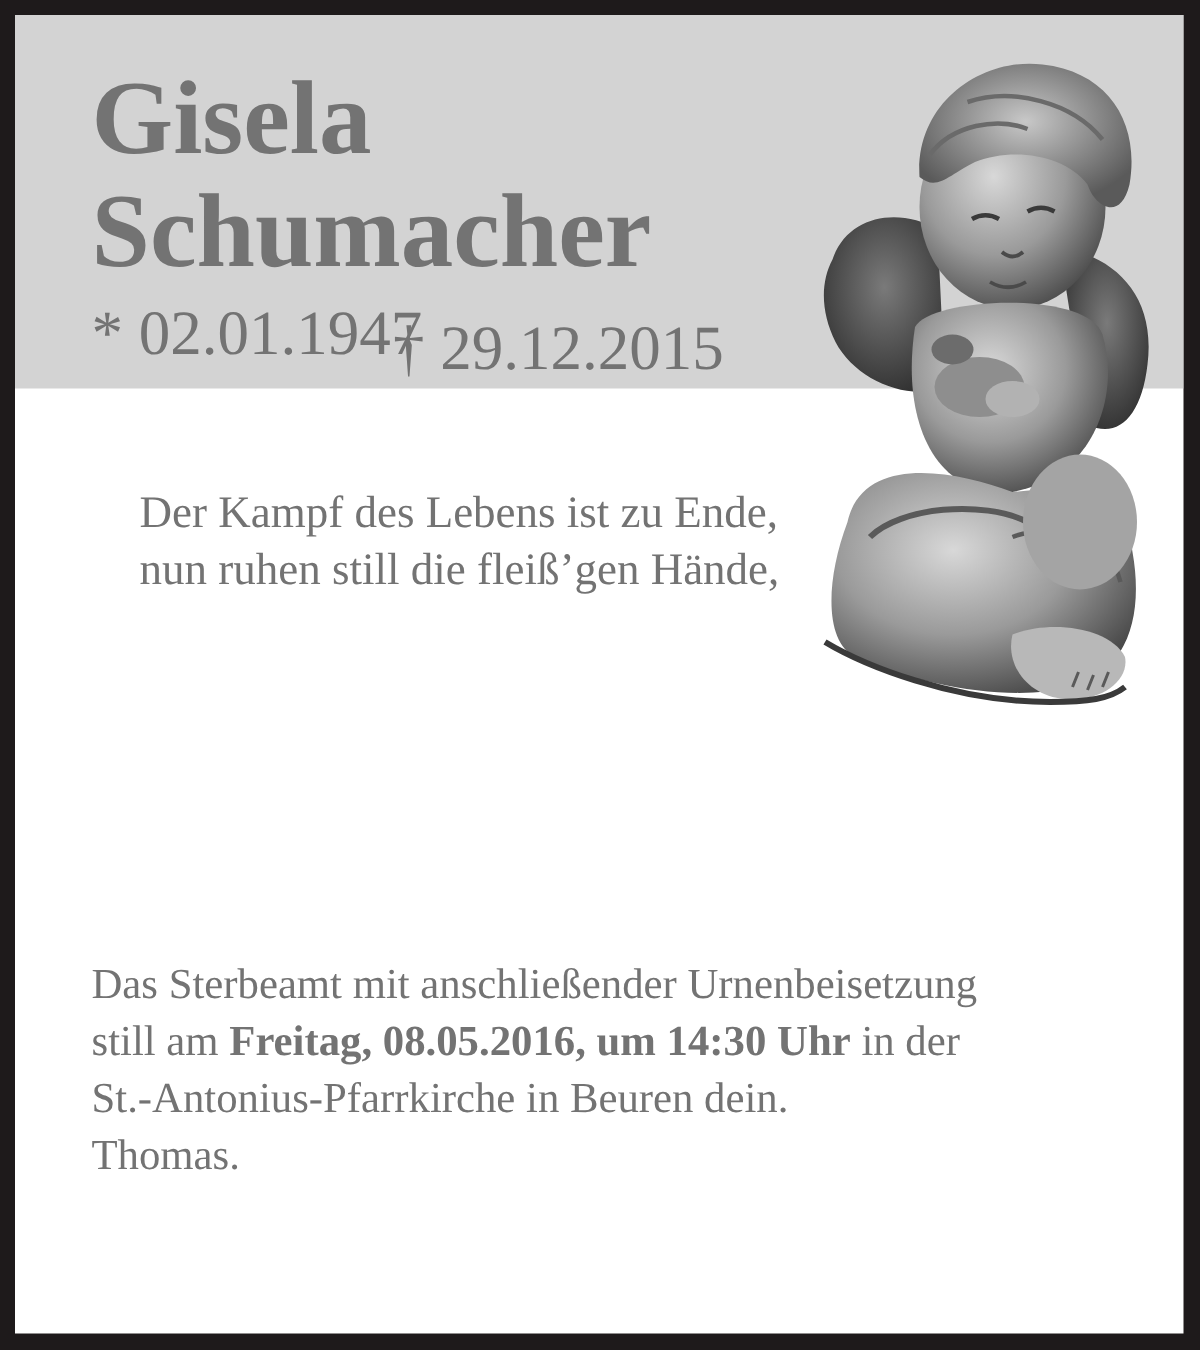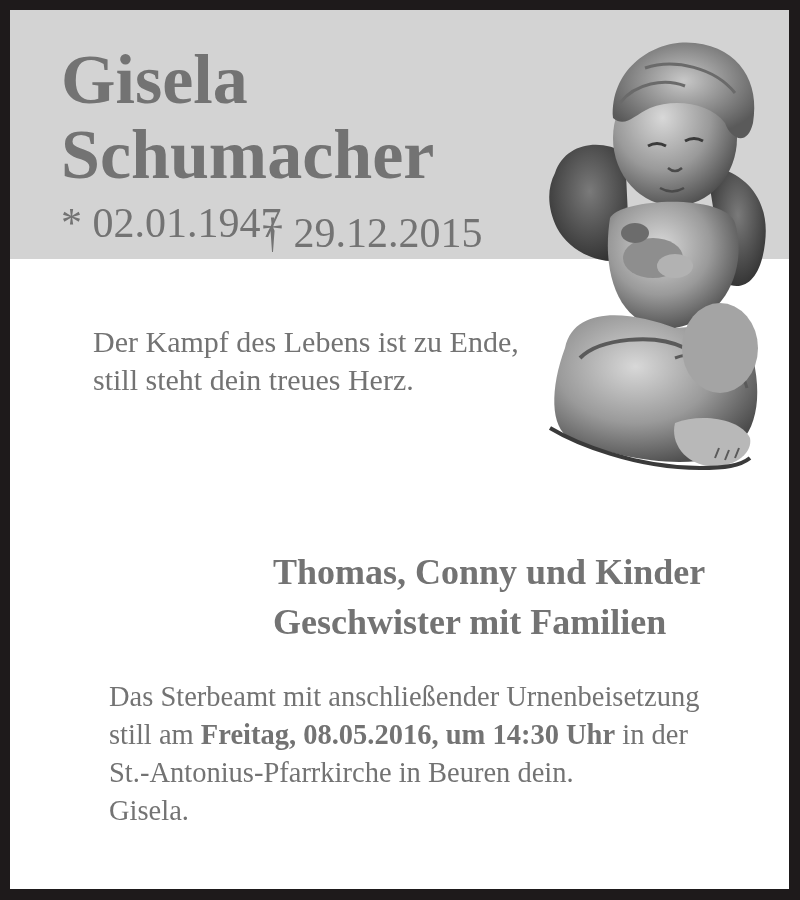--- a/index.html
+++ b/index.html
@@ -81,27 +81,23 @@
     <ellipse cx="195" cy="320" rx="38" ry="45" fill="#a4a4a4"></ellipse>
 
     <path d="M150,395 C175,385 215,390 225,410 C228,425 210,440 185,438 C160,436 145,415 150,395 Z" fill="#b8b8b8"></path>
     <path d="M190,430 l4,-10 M200,432 l4,-10 M210,430 l4,-10" stroke="#5a5a5a" stroke-width="2"></path>
 
     <path d="M25,400 C50,415 110,440 175,440 C200,440 215,438 225,430" stroke="#3a3a3a" stroke-width="4" fill="none"></path>
   </svg>
 
   <div class="abs serif poem" style="left:51px; top:313px;margin-left:32px;">
     <div>Der Kampf des Lebens ist zu Ende,</div>
-    <div>still steht dein treues Herz.</div>
+    <div>nun ruhen still die fleiß’gen Hände,</div>
   </div>
 
-  <div class="abs serif family" style="left:263px; top:537px;">
-    <div>Thomas, Conny und Kinder</div>
-    <div>Geschwister mit Familien</div>
-  </div>
 
-  <div class="abs serif service" style="left:51px; top:668px;margin-left:48px;">
+  <div class="abs serif service" style="left:51px; top:628px;">
     <div>Das Sterbeamt mit anschließender Urnenbeisetzung</div>
     <div><span>still am </span><b>Freitag, 08.05.2016, um 14:30 Uhr</b><span> in der</span></div>
     <div>St.-Antonius-Pfarrkirche in Beuren dein.</div>
-    <div>Gisela.</div>
+    <div>Thomas.</div>
   </div>
 </div>
 
 </body></html>

